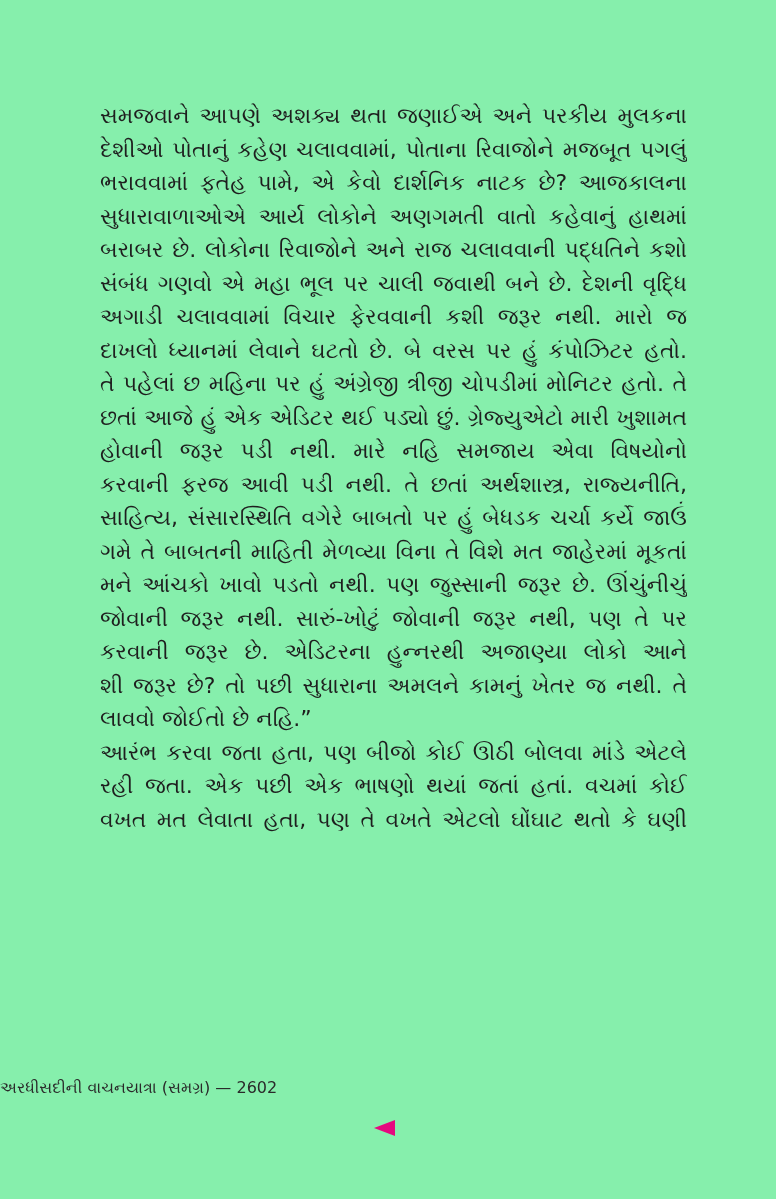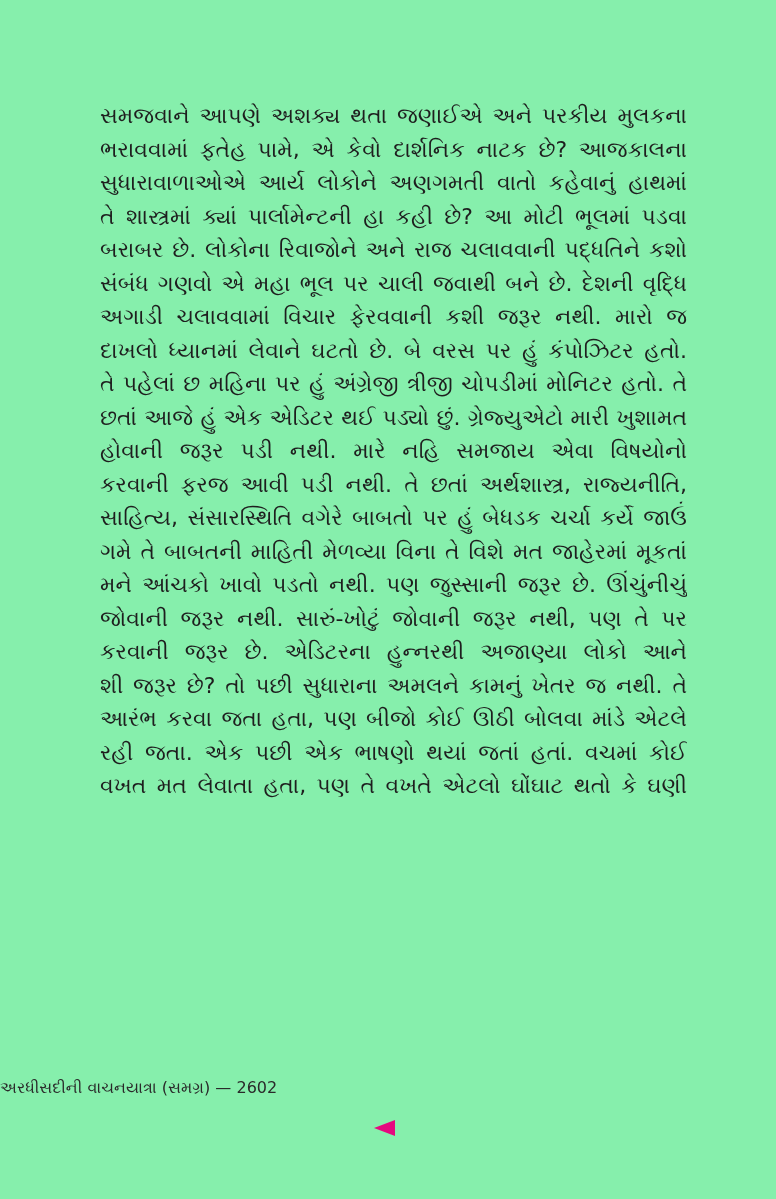--- a/index.html
+++ b/index.html
@@ -58,37 +58,38 @@
 </style>
 </head>
 <body>
 
 <div class="page">
 
   <div class="text-block">
 
     <div class="para">
       <div class="line">સમજવાને આપણે અશક્ય થતા જણાઈએ અને પરકીય મુલકના</div>
+      <div class="line">દેશીઓ પોતાનું કહેણ ચલાવવામાં, પોતાના રિવાજોને મજબૂત પગલું</div>
       <div class="line">ભરાવવામાં ફતેહ પામે, એ કેવો દાર્શનિક નાટક છે? આજકાલના</div>
       <div class="line">સુધારાવાળાઓએ આર્ય લોકોને અણગમતી વાતો કહેવાનું હાથમાં લીધું</div>
-      <div class="line">તે શાસ્ત્રમાં ક્યાં પાર્લામેન્ટની હા કહી છે? આ મોટી ભૂલમાં પડવા</div>
       <div class="line">બરાબર છે. લોકોના રિવાજોને અને રાજ ચલાવવાની પદ્ધતિને કશો</div>
       <div class="line">સંબંધ ગણવો એ મહા ભૂલ પર ચાલી જવાથી બને છે. દેશની વૃદ્ધિ</div>
       <div class="line">અગાડી ચલાવવામાં વિચાર ફેરવવાની કશી જરૂર નથી. મારો જ</div>
       <div class="line">દાખલો ધ્યાનમાં લેવાને ઘટતો છે. બે વરસ પર હું કંપોઝિટર હતો.</div>
       <div class="line">તે પહેલાં છ મહિના પર હું અંગ્રેજી ત્રીજી ચોપડીમાં મોનિટર હતો. તે</div>
       <div class="line">છતાં આજે હું એક એડિટર થઈ પડ્યો છું. ગ્રેજ્યુએટો મારી ખુશામત</div>
       <div class="line">હોવાની જરૂર પડી નથી. મારે નહિ સમજાય એવા વિષયોનો અભ્યાસ</div>
       <div class="line">કરવાની ફરજ આવી પડી નથી. તે છતાં અર્થશાસ્ત્ર, રાજ્યનીતિ,</div>
       <div class="line">સાહિત્ય, સંસારસ્થિતિ વગેરે બાબતો પર હું બેધડક ચર્ચા કર્યે જાઉં છું.</div>
       <div class="line">ગમે તે બાબતની માહિતી મેળવ્યા વિના તે વિશે મત જાહેરમાં મૂકતાં</div>
       <div class="line">મને આંચકો ખાવો પડતો નથી. પણ જુસ્સાની જરૂર છે. ઊંચુંનીચું</div>
       <div class="line">જોવાની જરૂર નથી. સારું-ખોટું જોવાની જરૂર નથી, પણ તે પર હુમલો</div>
       <div class="line">કરવાની જરૂર છે. એડિટરના હુન્નરથી અજાણ્યા લોકો આને ઉદ્ધતાઈ</div>
       <div class="line">શી જરૂર છે? તો પછી સુધારાના અમલને કામનું ખેતર જ નથી. તે</div>
+      <div class="line flush">લાવવો જોઈતો છે નહિ.”</div>
     </div>
 
     <div class="para">
       <div class="line">આરંભ કરવા જતા હતા, પણ બીજો કોઈ ઊઠી બોલવા માંડે એટલે</div>
       <div class="line">રહી જતા. એક પછી એક ભાષણો થયાં જતાં હતાં. વચમાં કોઈ</div>
       <div class="line">વખત મત લેવાતા હતા, પણ તે વખતે એટલો ઘોંઘાટ થતો કે ઘણી</div>
     </div>
 
   </div>
 

